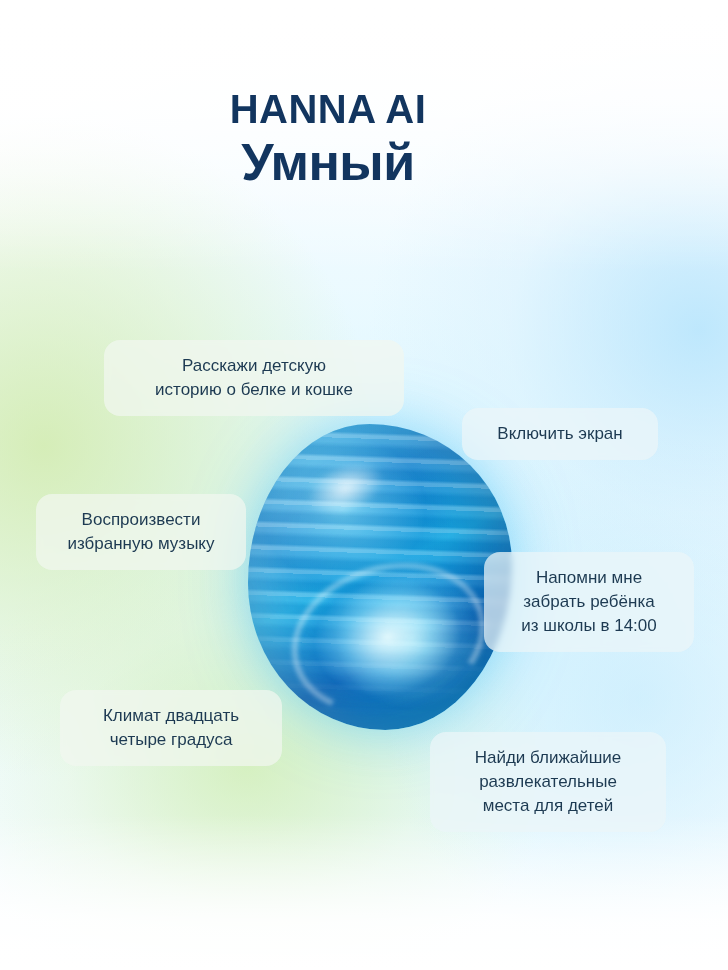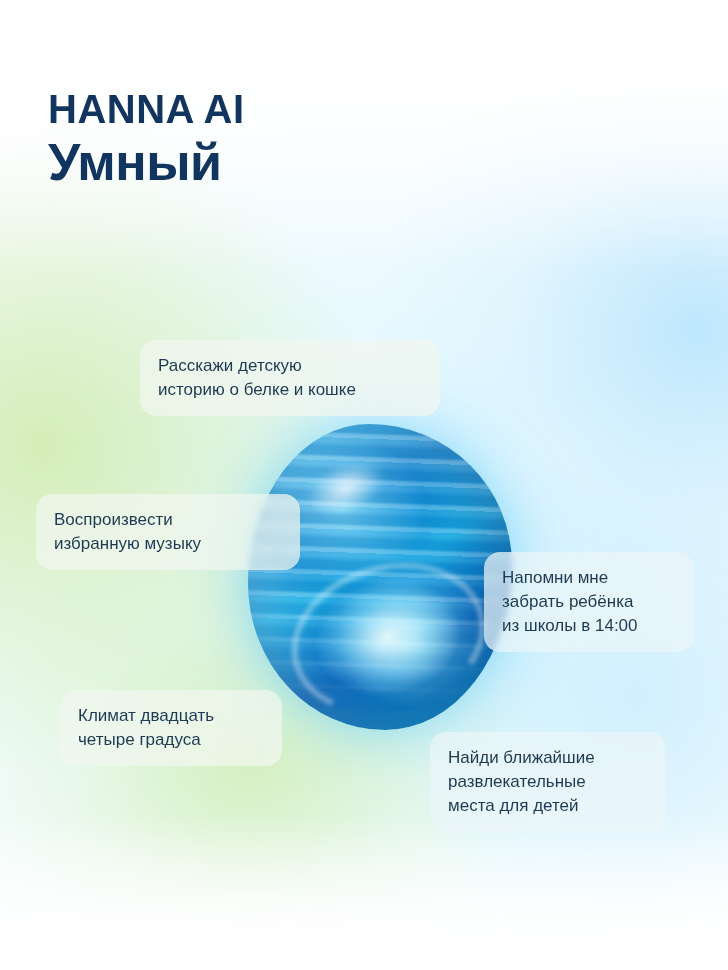--- a/index.html
+++ b/index.html
@@ -12,20 +12,21 @@
     font-family: "Liberation Sans", sans-serif;
     overflow: hidden;
   }
 
   #poster {
     position: relative;
     width: 728px;
     height: 970px;
     background: #fef9c3;
     overflow: hidden;
+    text-align: center;
   }
 
   
   .bg-layer {
     position: absolute;
     inset: 0;
     pointer-events: none;
   }
   .bg-base {
     background:
@@ -166,23 +167,23 @@
     color: #1d3a52;
     font-size: 17px;
     line-height: 1.42;
     white-space: pre-line;
     backdrop-filter: blur(3px);
     -webkit-backdrop-filter: blur(3px);
   }
   .chip.tint-cool { background: rgba(236,245,248,0.72); }
   .chip.tint-warm { background: rgba(241,246,240,0.72); }
 
-  .chip-1 { left: 104px; top: 340px; width: 300px; margin-left: 36px; }
+  .chip-1 { left: 104px; top: 340px; width: 300px; }
   .chip-2 { left: 462px; top: 408px; width: 196px; }
-  .chip-3 { left: 36px;  top: 494px; width: 264px; }
+  .chip-3 { left: 36px;  top: 494px; width: 210px; }
   .chip-4 { left: 484px; top: 552px; width: 210px; }
   .chip-5 { left: 60px;  top: 642px; width: 222px; margin-top: 48px; }
   .chip-6 { left: 128px; top: 760px; width: 232px; }
   .chip-7 { left: 430px; top: 732px; width: 236px; }
 </style>
 </head>
 <body>
 
 <div id="poster">
 
@@ -204,20 +205,21 @@
     <div class="orb">
       <div class="orb-stripes"></div>
       <div class="orb-swirl"></div>
       <div class="orb-swirl-ring"></div>
       <div class="orb-highlight"></div>
     </div>
   </div>
 
   <div class="chip chip-1 tint-warm">Расскажи детскую
 историю о белке и кошке</div>
+  <div class="chip chip-2 tint-cool">Включить экран</div>
   <div class="chip chip-3 tint-warm">Воспроизвести
 избранную музыку</div>
   <div class="chip chip-4 tint-cool">Напомни мне
 забрать ребёнка
 из школы в 14:00</div>
   <div class="chip chip-5 tint-warm">Климат двадцать
 четыре градуса</div>
   <div class="chip chip-7 tint-cool">Найди ближайшие
 развлекательные
 места для детей</div>

